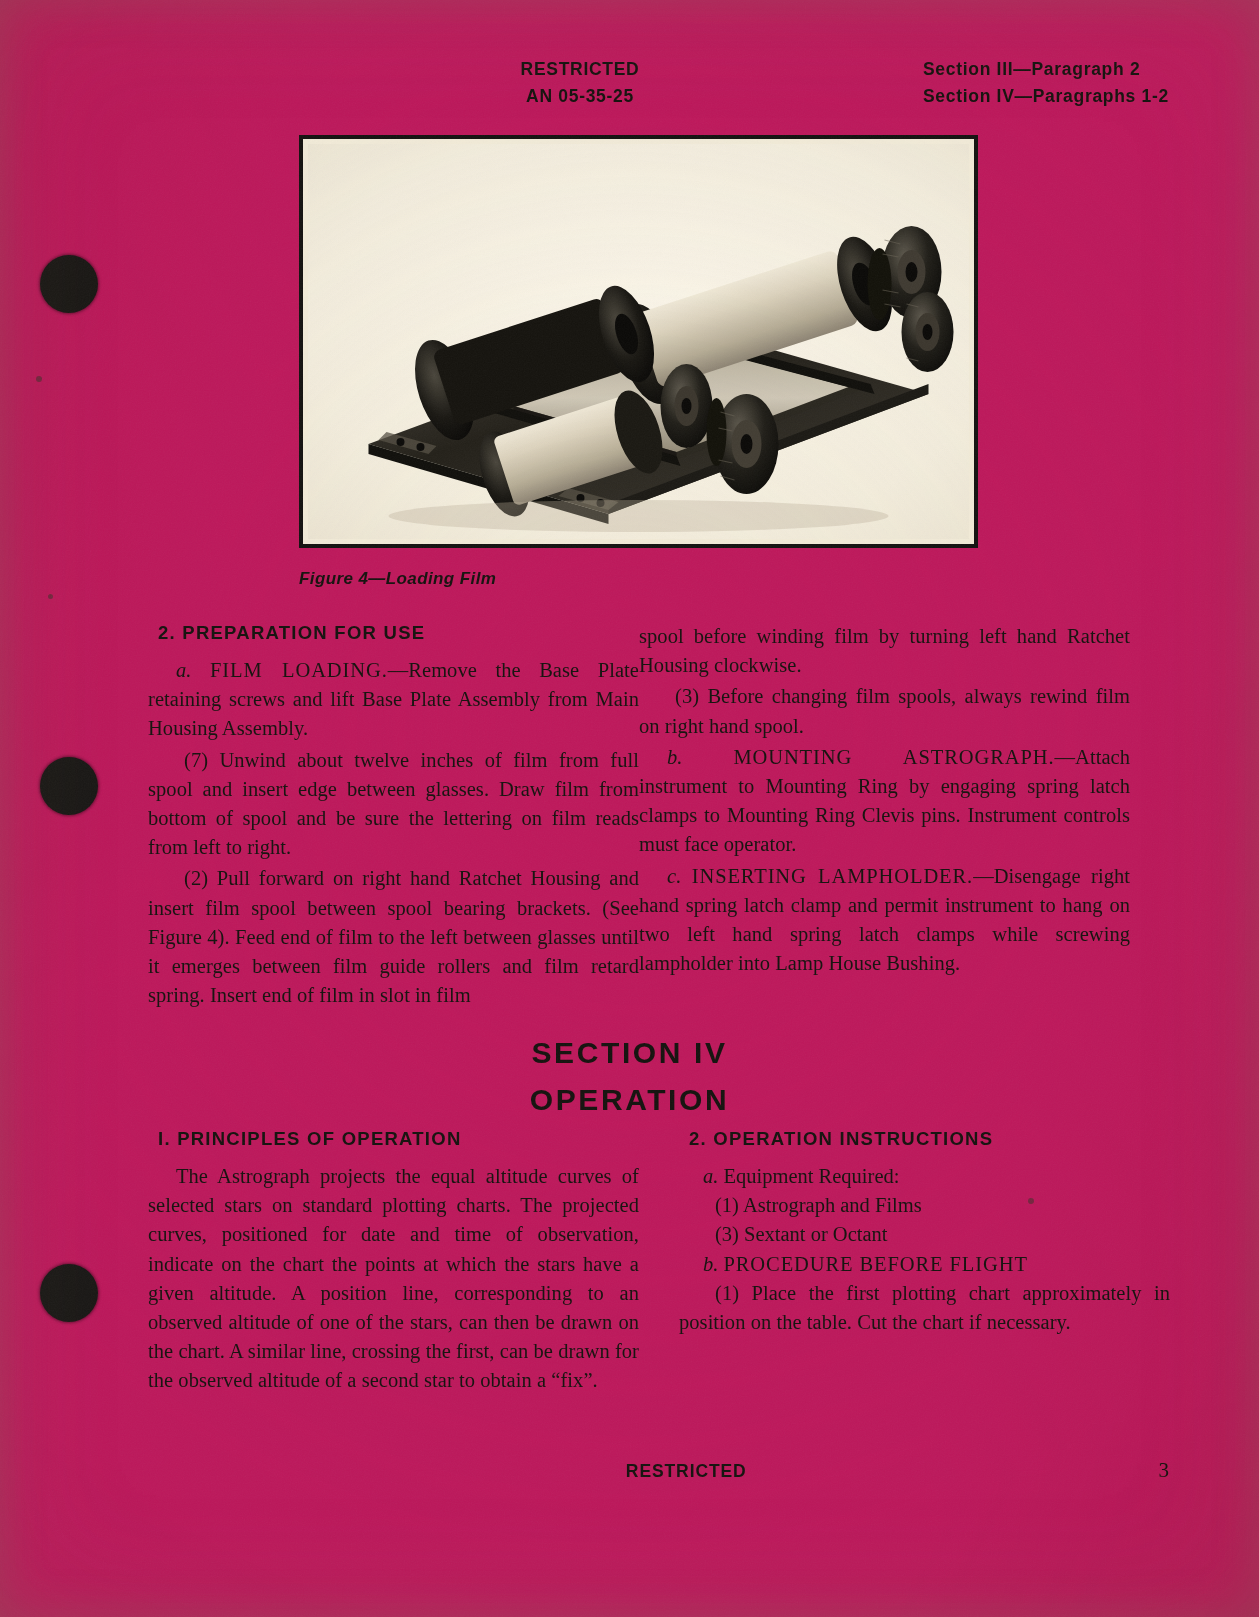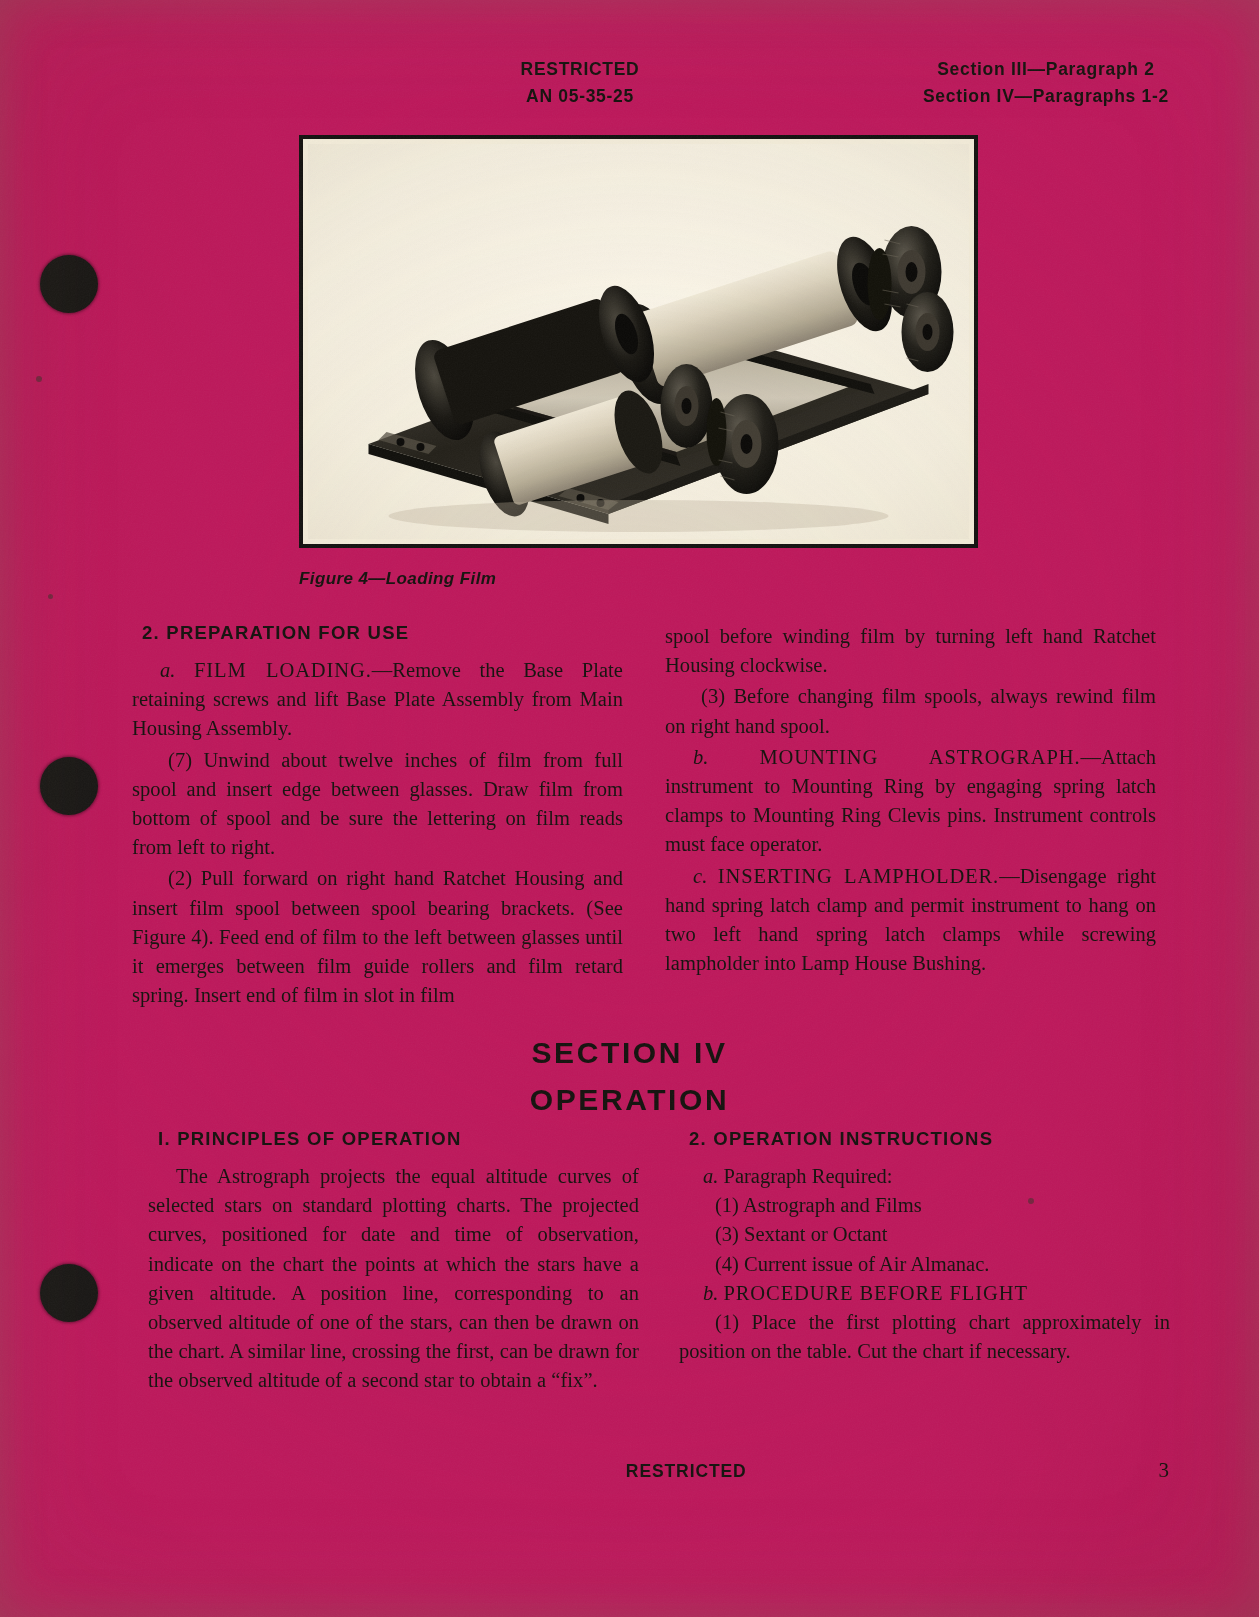--- a/index.html
+++ b/index.html
@@ -71,21 +71,21 @@
     align-items: flex-start;
   }
   .rh-block {
     font-family: "Liberation Sans", sans-serif;
     font-weight: bold;
     font-size: 17.5px;
     letter-spacing: 0.7px;
     line-height: 1.55;
   }
   .rh-left  { text-align: center; width: 240px; margin-left: 310px; }
-  .rh-right { text-align: center; }
+  .rh-right { text-align: left; }
 
   
   .figure-wrap {
     position: absolute;
     top: 135px;
     left: 299px;
     width: 679px;
   }
   .figure-frame {
     border: 4px solid #141210;
@@ -106,24 +106,23 @@
     font-style: italic;
     font-weight: bold;
     font-size: 17px;
     letter-spacing: 0.4px;
   }
 
   
   .columns {
     position: absolute;
     top: 622px;
-    left: 132px;
+    left: 148px;
     width: 1025px;
     display: flex;
-    gap: 42px;
   }
   .col { width: 491px; }
 
   .head-sans {
     font-family: "Liberation Sans", sans-serif;
     font-weight: bold;
     font-size: 18.5px;
     letter-spacing: 1.25px;
     margin: 0 0 12px 10px;
   }
@@ -375,26 +374,25 @@
   <div class="columns-lower">
 
     <div class="col">
       <div class="head-sans">I.  PRINCIPLES OF OPERATION</div>
       <p class="body">The Astrograph projects the equal altitude curves of selected stars on standard plotting charts.  The projected curves, positioned for date and time of observation, indicate on the chart the points at which the stars have a given altitude.  A position line, corresponding to an observed altitude of one of the stars, can then be drawn on the chart.  A similar line, crossing the first, can be drawn for the observed altitude of a second star to obtain a “fix”.</p>
     </div>
 
     <div class="col">
       <div class="head-sans">2.  OPERATION INSTRUCTIONS</div>
 
-      <div class="sub-a"><span class="ital">a.</span> <span>Paragraph Required:</span></div>
+      <div class="sub-a"><span class="ital">a.</span> <span>Equipment Required:</span></div>
 
       <ul class="plain">
         <li>(1)  Astrograph and Films</li>
         <li>(3)  Sextant or Octant</li>
-        <li>(4)  Current issue of Air Almanac.</li>
       </ul>
 
       <div class="sub-a"><span class="ital">b.</span> <span class="run-in">PROCEDURE BEFORE FLIGHT</span></div>
 
       <p class="body hang">(1) Place the first plotting chart approximately in position on the table.  Cut the chart if necessary.</p>
     </div>
   </div>
 
   <div class="footer">
     <div class="footer-center">RESTRICTED</div>

